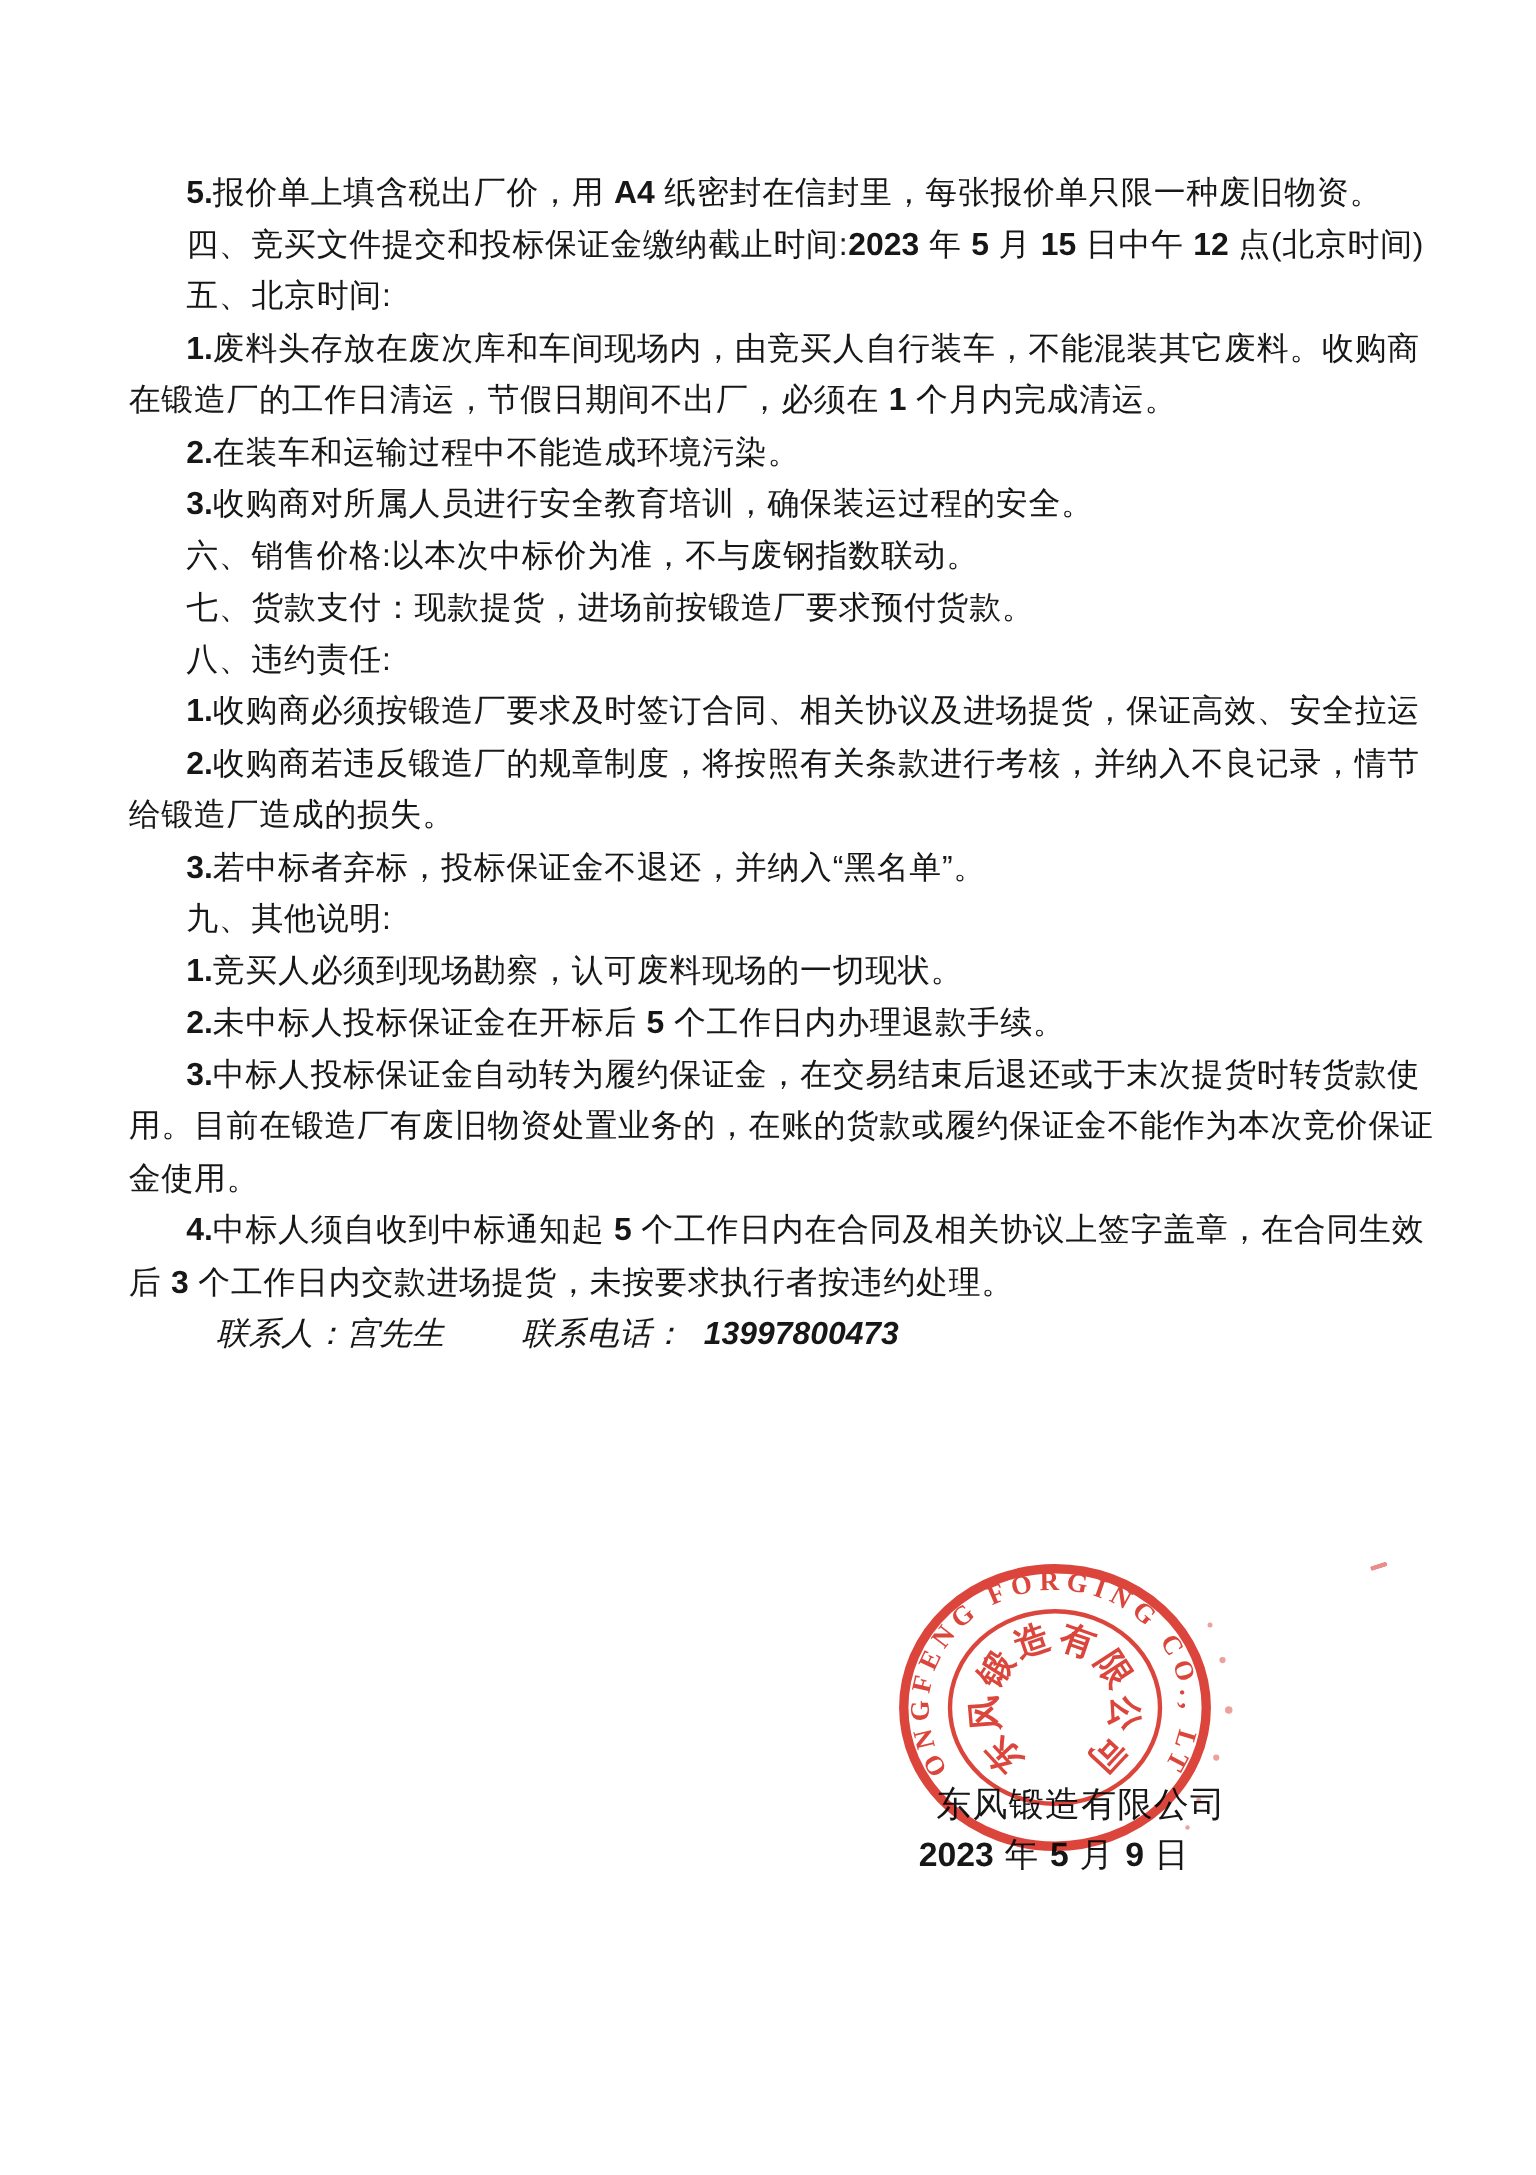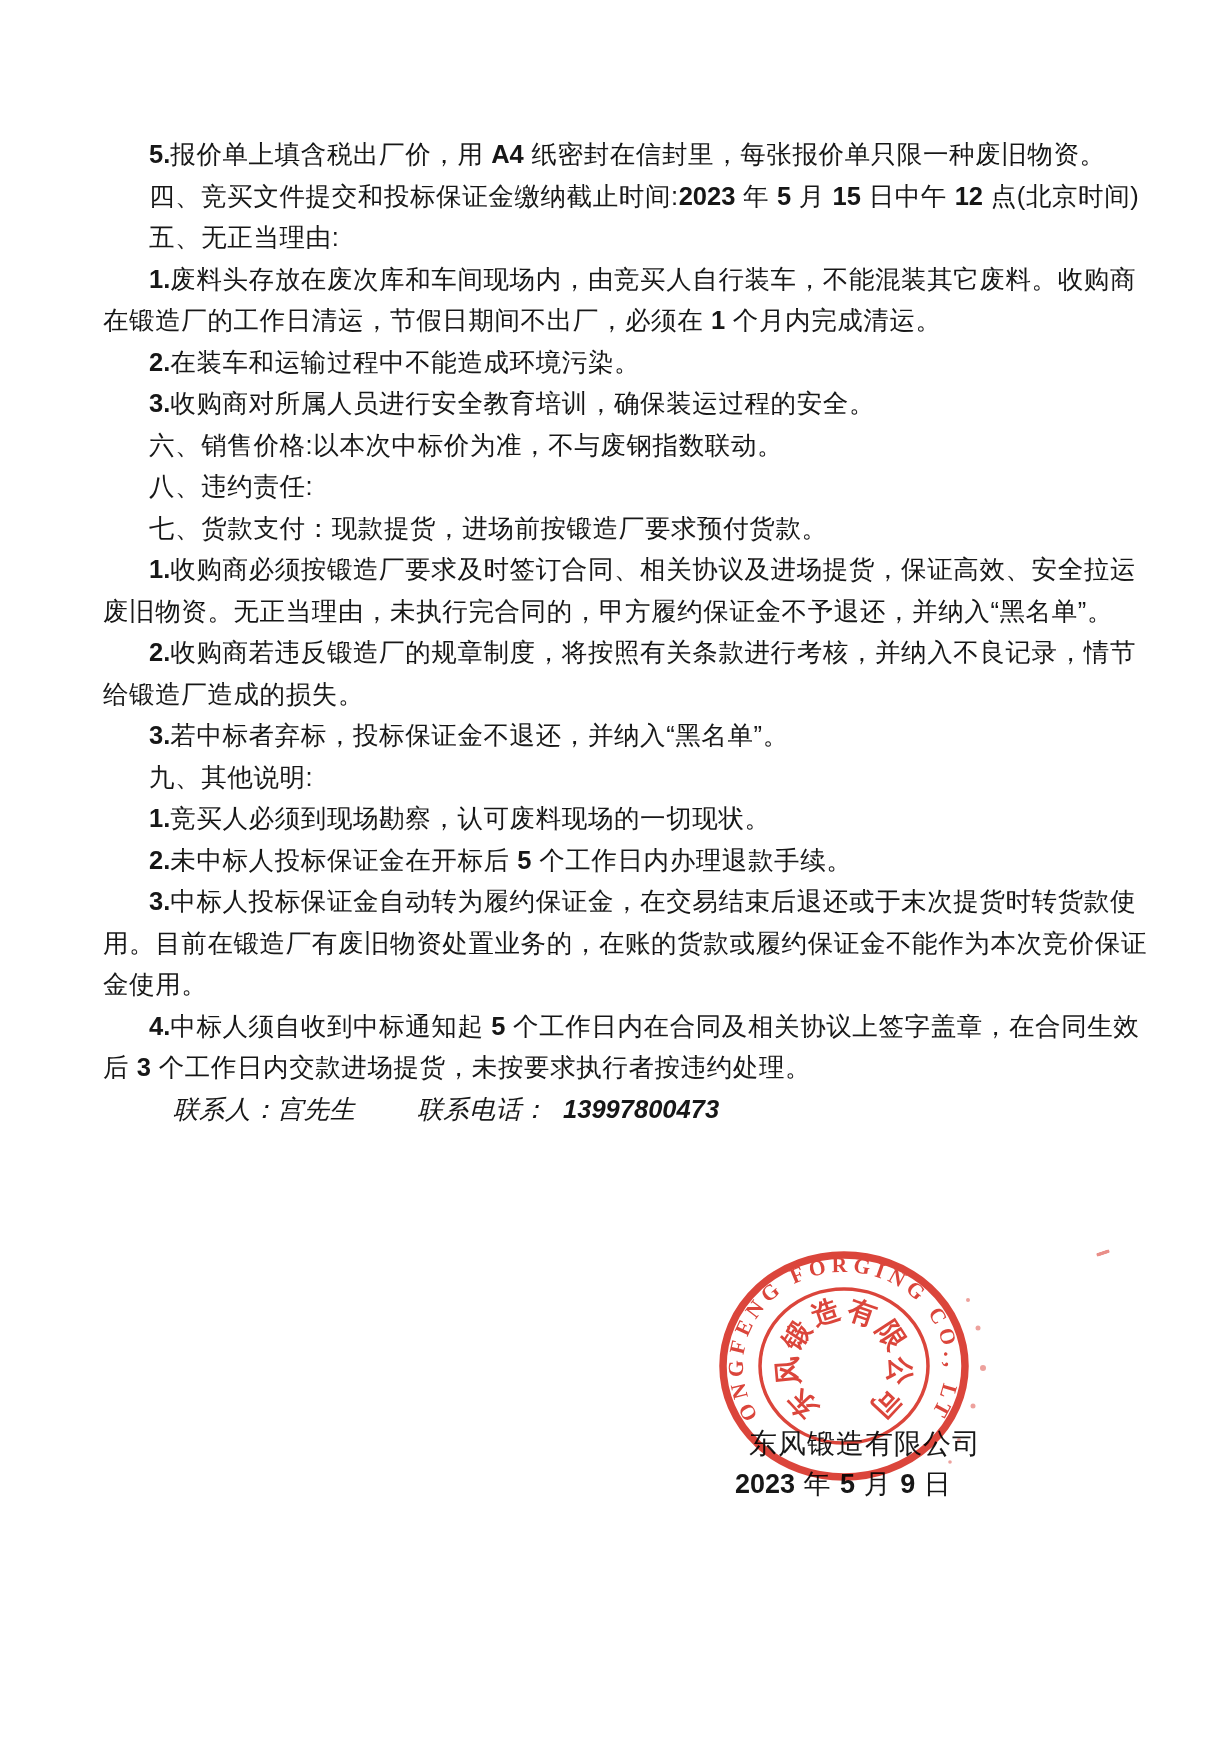--- a/index.html
+++ b/index.html
@@ -62,30 +62,29 @@
   }
 </style>
 </head>
 <body>
 
 <div class="page">
 
   <div class="doc">
     <div class="docline ind numify"><span class="num">5.</span>报价单上填含税出厂价，用 <span class="num">A4</span> 纸密封在信封里，每张报价单只限一种废旧物资。</div>
     <div class="docline ind numify">四、竞买文件提交和投标保证金缴纳截止时间:<span class="num">2023</span> 年 <span class="num">5</span> 月 <span class="num">15</span> 日中午 <span class="num">12</span> 点(北京时间)</div>
-    <div class="docline ind numify">五、无正当理由:</div>
+    <div class="docline ind numify">五、北京时间:</div>
     <div class="docline ind numify"><span class="num">1.</span>废料头存放在废次库和车间现场内，由竞买人自行装车，不能混装其它废料。收购商</div>
     <div class="docline numify">在锻造厂的工作日清运，节假日期间不出厂，必须在 <span class="num">1</span> 个月内完成清运。</div>
     <div class="docline ind numify"><span class="num">2.</span>在装车和运输过程中不能造成环境污染。</div>
     <div class="docline ind numify"><span class="num">3.</span>收购商对所属人员进行安全教育培训，确保装运过程的安全。</div>
     <div class="docline ind numify">六、销售价格:以本次中标价为准，不与废钢指数联动。</div>
+    <div class="docline ind numify">七、货款支付：现款提货，进场前按锻造厂要求预付货款。</div>
     <div class="docline ind numify">八、违约责任:</div>
-    <div class="docline ind numify">七、货款支付：现款提货，进场前按锻造厂要求预付货款。</div>
     <div class="docline ind numify"><span class="num">1.</span>收购商必须按锻造厂要求及时签订合同、相关协议及进场提货，保证高效、安全拉运</div>
-    <div class="docline numify">废旧物资。无正当理由，未执行完合同的，甲方履约保证金不予退还，并纳入“黑名单”。</div>
     <div class="docline ind numify"><span class="num">2.</span>收购商若违反锻造厂的规章制度，将按照有关条款进行考核，并纳入不良记录，情节</div>
     <div class="docline numify">给锻造厂造成的损失。</div>
     <div class="docline ind numify"><span class="num">3.</span>若中标者弃标，投标保证金不退还，并纳入“黑名单”。</div>
     <div class="docline ind numify">九、其他说明:</div>
     <div class="docline ind numify"><span class="num">1.</span>竞买人必须到现场勘察，认可废料现场的一切现状。</div>
     <div class="docline ind numify"><span class="num">2.</span>未中标人投标保证金在开标后 <span class="num">5</span> 个工作日内办理退款手续。</div>
     <div class="docline ind numify"><span class="num">3.</span>中标人投标保证金自动转为履约保证金，在交易结束后退还或于末次提货时转货款使</div>
     <div class="docline numify">用。目前在锻造厂有废旧物资处置业务的，在账的货款或履约保证金不能作为本次竞价保证</div>
     <div class="docline numify">金使用。</div>
     <div class="docline ind numify"><span class="num">4.</span>中标人须自收到中标通知起 <span class="num">5</span> 个工作日内在合同及相关协议上签字盖章，在合同生效</div>

